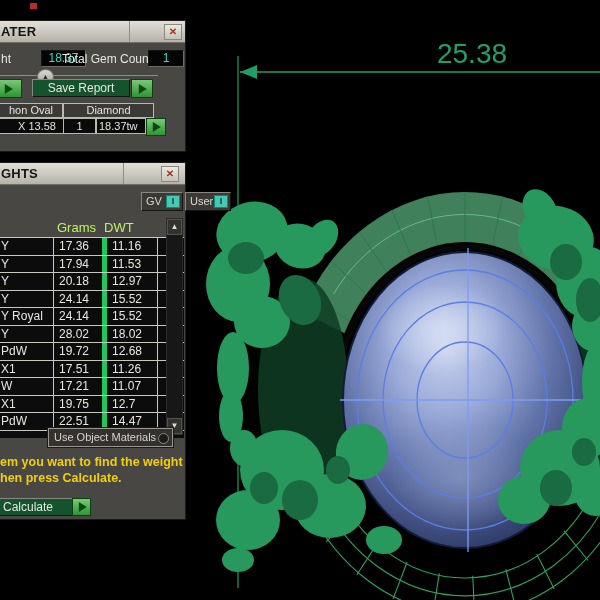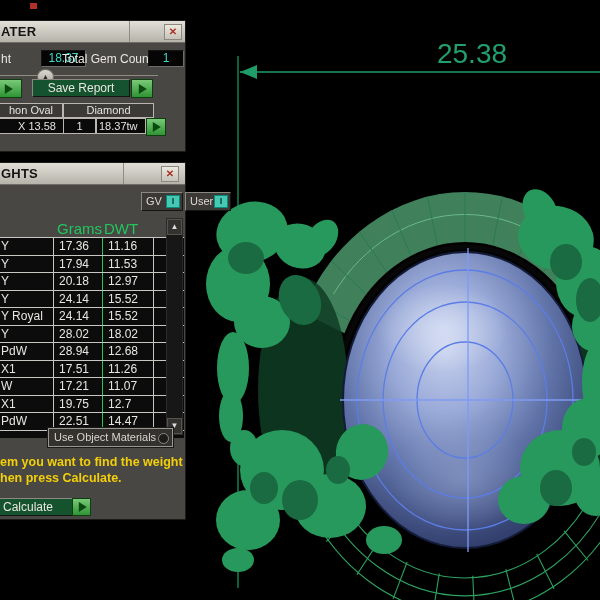--- a/index.html
+++ b/index.html
@@ -32,28 +32,28 @@
   .gth{position:absolute;background:#3c3a37;border:1px solid #b9b7b0;text-align:center;}
   .gtd{position:absolute;background:#0a0a0a;border:1px solid #b9b7b0;}
   
   .togglebtn{position:absolute;height:17px;background:#3b3936;border:1px solid;
     border-color:#8a8880 #141413 #141413 #8a8880;color:#dcd9d2;font-size:11px;cursor:pointer;margin-left:43px;}
   .togglebtn .cap{position:absolute;left:4px;top:2px;}
   .teal{position:absolute;right:2px;top:2px;width:12px;height:11px;background:#46c8b4;
     border:1px solid #0b8a7a;color:#073b33;font-size:9px;font-weight:bold;text-align:center;line-height:11px;}
   
   .wtable{position:absolute;left:0;width:184px;}
-  .whead{position:relative;height:19px;color:#22c55e;font-size:15px;}
+  .whead{position:relative;height:19px;color:#bef264;font-size:13px;}
   .whead .h-grams{position:absolute;left:57px;top:2px;}
   .whead .h-dwt{position:absolute;left:104px;top:2px;}
   .wbody{position:relative;background:#0c0c0c;border-top:1px solid #c9c7c2;}
   .wrow{display:flex;height:16.5px;border-bottom:1px solid #c9c7c2;background:#0c0c0c;}
   .wcell{color:#e8e6e0;font-size:12px;line-height:16px;white-space:nowrap;overflow:hidden;}
   .wcell.name{width:52px;border-right:1px solid #c9c7c2;padding-left:1px;}
-  .wcell.grams{width:43px;border-right:1px solid #22c55e;padding-left:5px;}
+  .wcell.grams{width:43px;border-right:5px solid #22c55e;padding-left:5px;}
   .wcell.dwt{width:45px;border-right:1px solid #c9c7c2;padding-left:5px;}
   .wcell.extra{width:11px;}
   .wrow.partial{height:7px;overflow:hidden;border-bottom:none;}
   
   .sbar{position:absolute;width:15px;background:#171717;border:1px solid #2c2b29;}
   .sbtn{position:absolute;left:0;right:0;height:14px;background:#34322f;border:1px solid #55534e;
     color:#dcdcdc;font-size:8px;text-align:center;line-height:13px;cursor:pointer;}
   
   .dropdown{position:absolute;background:#34322e;border:1px solid #9a978f;outline:1px solid #1a1a18;
     color:#d8d5cd;font-size:11px;line-height:17px;padding-left:5px;cursor:pointer;}
@@ -278,21 +278,21 @@
           <div class="wcell extra"></div>
         </div>
         <div class="wrow">
           <div class="wcell name">Y</div>
           <div class="wcell grams">28.02</div>
           <div class="wcell dwt">18.02</div>
           <div class="wcell extra"></div>
         </div>
         <div class="wrow">
           <div class="wcell name">PdW</div>
-          <div class="wcell grams">28.94</div>
+          <div class="wcell grams">19.72</div>
           <div class="wcell dwt">12.68</div>
           <div class="wcell extra"></div>
         </div>
         <div class="wrow">
           <div class="wcell name">X1</div>
           <div class="wcell grams">17.51</div>
           <div class="wcell dwt">11.26</div>
           <div class="wcell extra"></div>
         </div>
         <div class="wrow">

